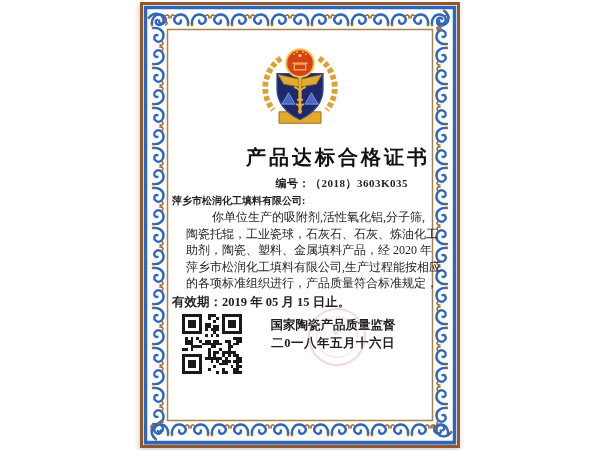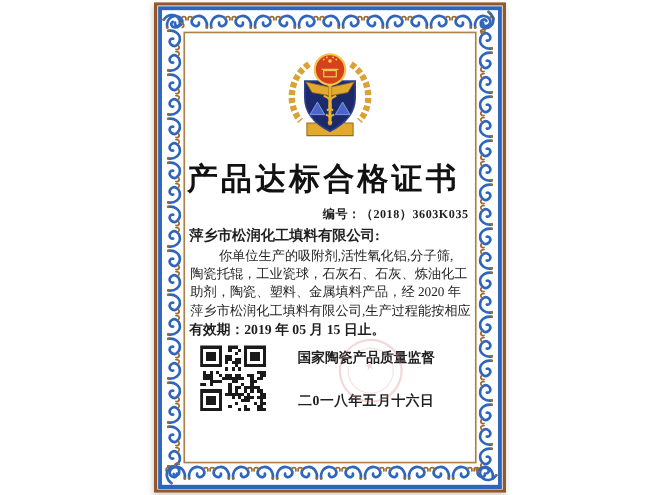--- a/index.html
+++ b/index.html
@@ -4,31 +4,31 @@
 <style>
   html,body{margin:0;padding:0;}
   body{width:600px;height:450px;background:#ffffff;overflow:hidden;
        font-family:"Liberation Serif","DejaVu Serif",serif;}
   .stage{position:relative;width:600px;height:450px;background:#ffffff;}
   .cert{position:relative;width:320px;height:446px;margin:2px auto 0;background:#ffffff;
         box-shadow:0 3px 6px rgba(0,0,0,.15), -3px 2px 5px rgba(0,0,0,.06);}
   .border-svg{position:absolute;left:0;top:0;width:320px;height:446px;}
   .inner{position:absolute;left:30px;top:30px;right:30px;bottom:30px;color:#1f1f1f;}
   .emblem{display:block;margin:13px auto 0;}
-  .title{margin-top:15px;text-align:left;font-size:28px;font-weight:bold;letter-spacing:3px;color:#111;}
-  .serial{margin-top:5px;text-align:right;padding-right:4px;font-size:11px;font-weight:bold;letter-spacing:.5px;}
-  .addressee{margin-top:3px;font-size:13px;font-weight:bold;padding-left:2px;white-space:nowrap;}
-  .body{margin-top:1px;font-size:12px;line-height:16.5px;padding-left:3px;}
+  .title{margin-top:15px;text-align:right;font-size:20px;font-weight:bold;letter-spacing:3px;color:#111;}
+  .serial{margin-top:5px;text-align:right;padding-right:22px;font-size:11px;font-weight:bold;letter-spacing:.5px;}
+  .addressee{margin-top:3px;font-size:10px;font-weight:bold;padding-left:2px;white-space:nowrap;}
+  .body{margin-top:1px;font-size:12px;line-height:16.5px;padding-left:16px;}
   .body .ln{white-space:nowrap;}
   .body .indent{padding-left:26px;}
   .validity{margin-top:2px;font-size:12.5px;font-weight:bold;padding-left:2px;white-space:nowrap;}
   .qr{position:absolute;left:12px;top:282px;width:60px;height:60px;}
   .issuer{position:absolute;left:88px;top:284px;width:150px;text-align:center;
           font-size:12.5px;font-weight:bold;line-height:18px;z-index:2;}
-  .issue-date{margin-top:21px;letter-spacing:.5px;white-space:nowrap;}
+  .issue-date{margin-top:0;letter-spacing:.5px;white-space:nowrap;}
   .seal{position:absolute;left:138px;top:276px;width:54px;height:54px;z-index:3;
         border:2px solid rgba(217,128,128,.5);border-radius:50%;
         transform:rotate(-15deg);opacity:.6;pointer-events:none;}
   .seal .ring{position:absolute;inset:6px;border:1px solid rgba(217,128,128,.4);border-radius:50%;}
   .seal .star{position:absolute;left:0;right:0;top:16px;text-align:center;
               color:rgba(217,128,128,.45);font-size:11px;font-family:"DejaVu Sans",sans-serif;}
 </style>
 </head>
 <body>
 
@@ -163,20 +163,21 @@
 
       <div class="serial">编号：（2018）3603K035</div>
 
       <div class="addressee">萍乡市松润化工填料有限公司:</div>
 
       <div class="body">
         <div class="ln indent">你单位生产的吸附剂,活性氧化铝,分子筛,</div>
         <div class="ln">陶瓷托辊，工业瓷球，石灰石、石灰、炼油化工</div>
         <div class="ln">助剂，陶瓷、塑料、金属填料产品，经 2020 年</div>
         <div class="ln">萍乡市松润化工填料有限公司,生产过程能按相应</div>
+        <div class="ln">的各项标准组织进行，产品质量符合标准规定，</div>
       </div>
 
       <div class="validity">有效期：2019 年 05 月 15 日止。</div>
 
       <svg id="qr-svg" class="qr" viewBox="0 0 21 21" shape-rendering="crispEdges">
           <rect x="0" y="0" width="21" height="21" fill="#ffffff"></rect>
           <rect x="9" y="0" width="1" height="1" fill="#1a1a1a"></rect>
           <rect x="10" y="0" width="1" height="1" fill="#1a1a1a"></rect>
           <rect x="11" y="0" width="1" height="1" fill="#1a1a1a"></rect>
           <rect x="9" y="1" width="1" height="1" fill="#1a1a1a"></rect>

